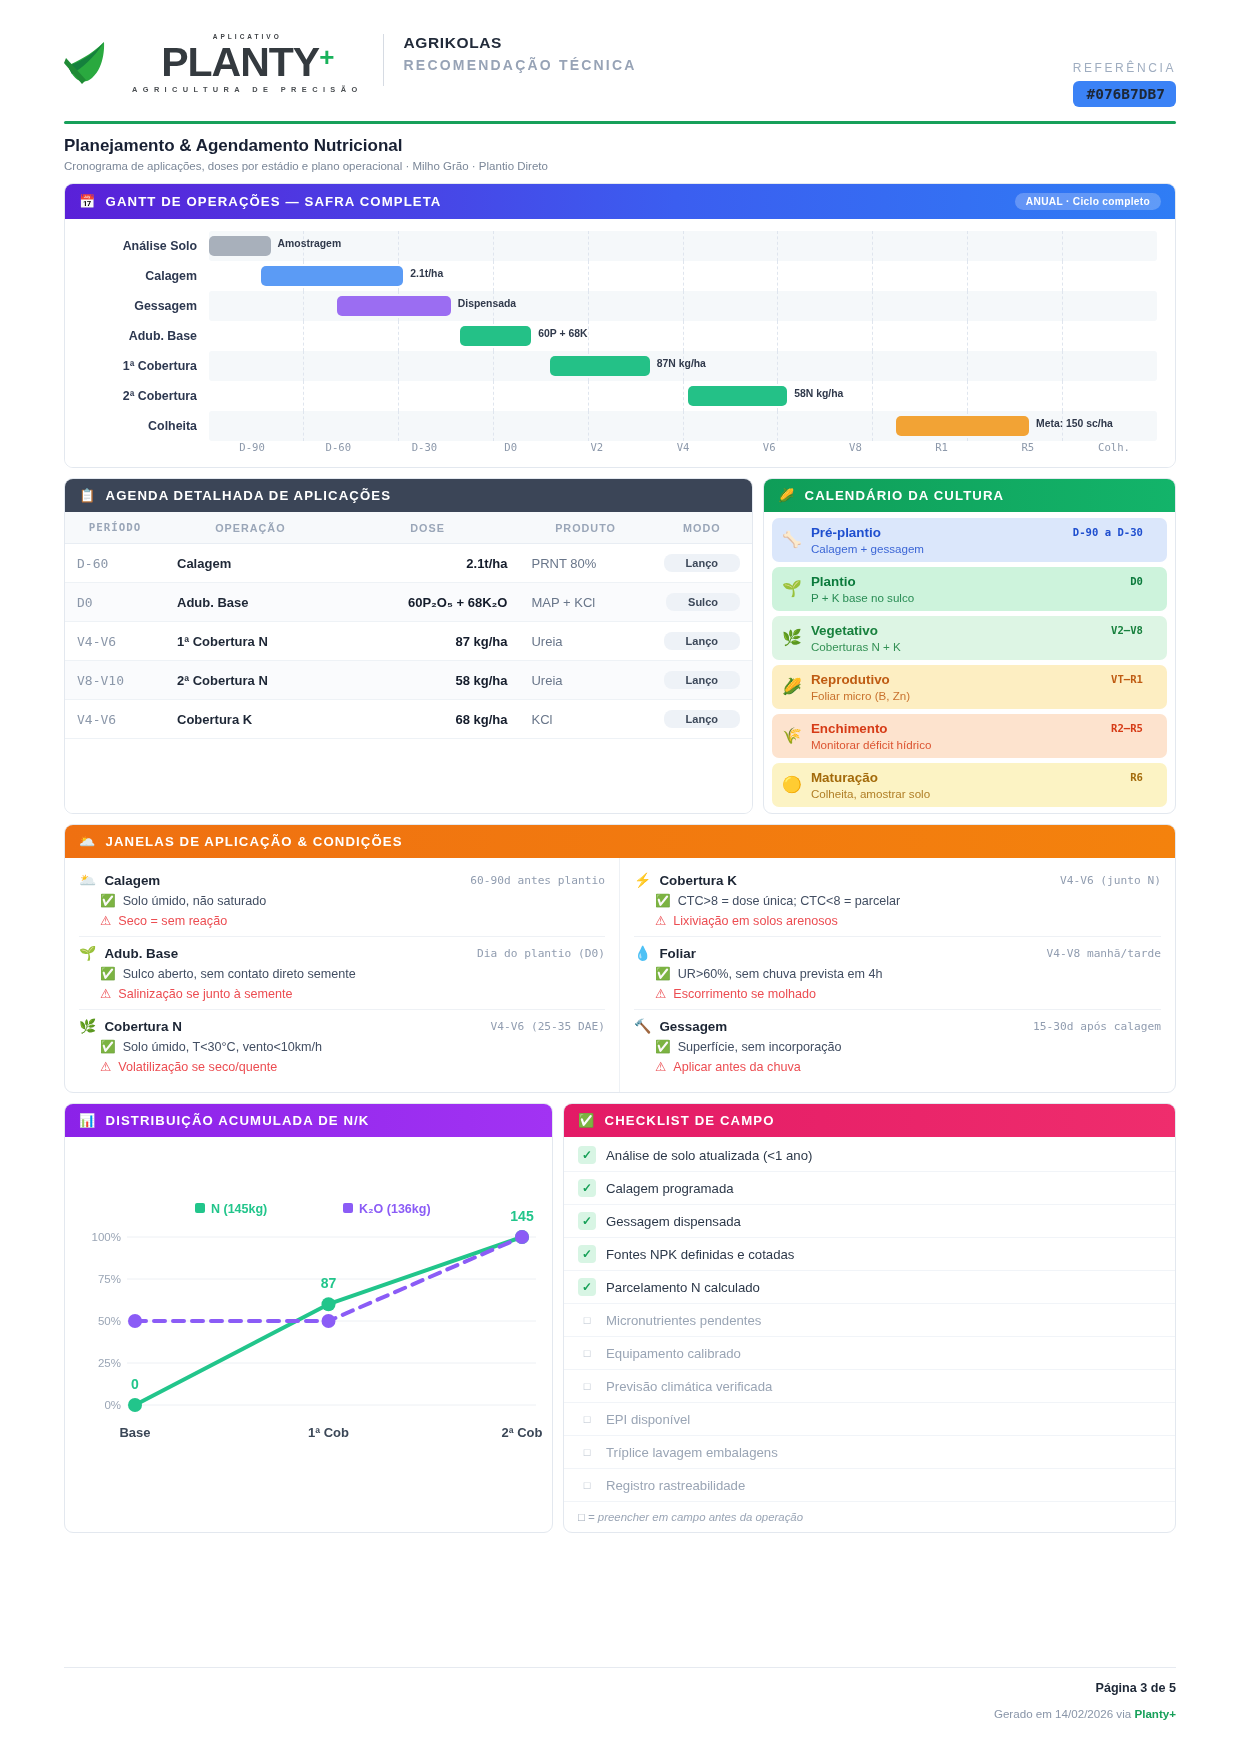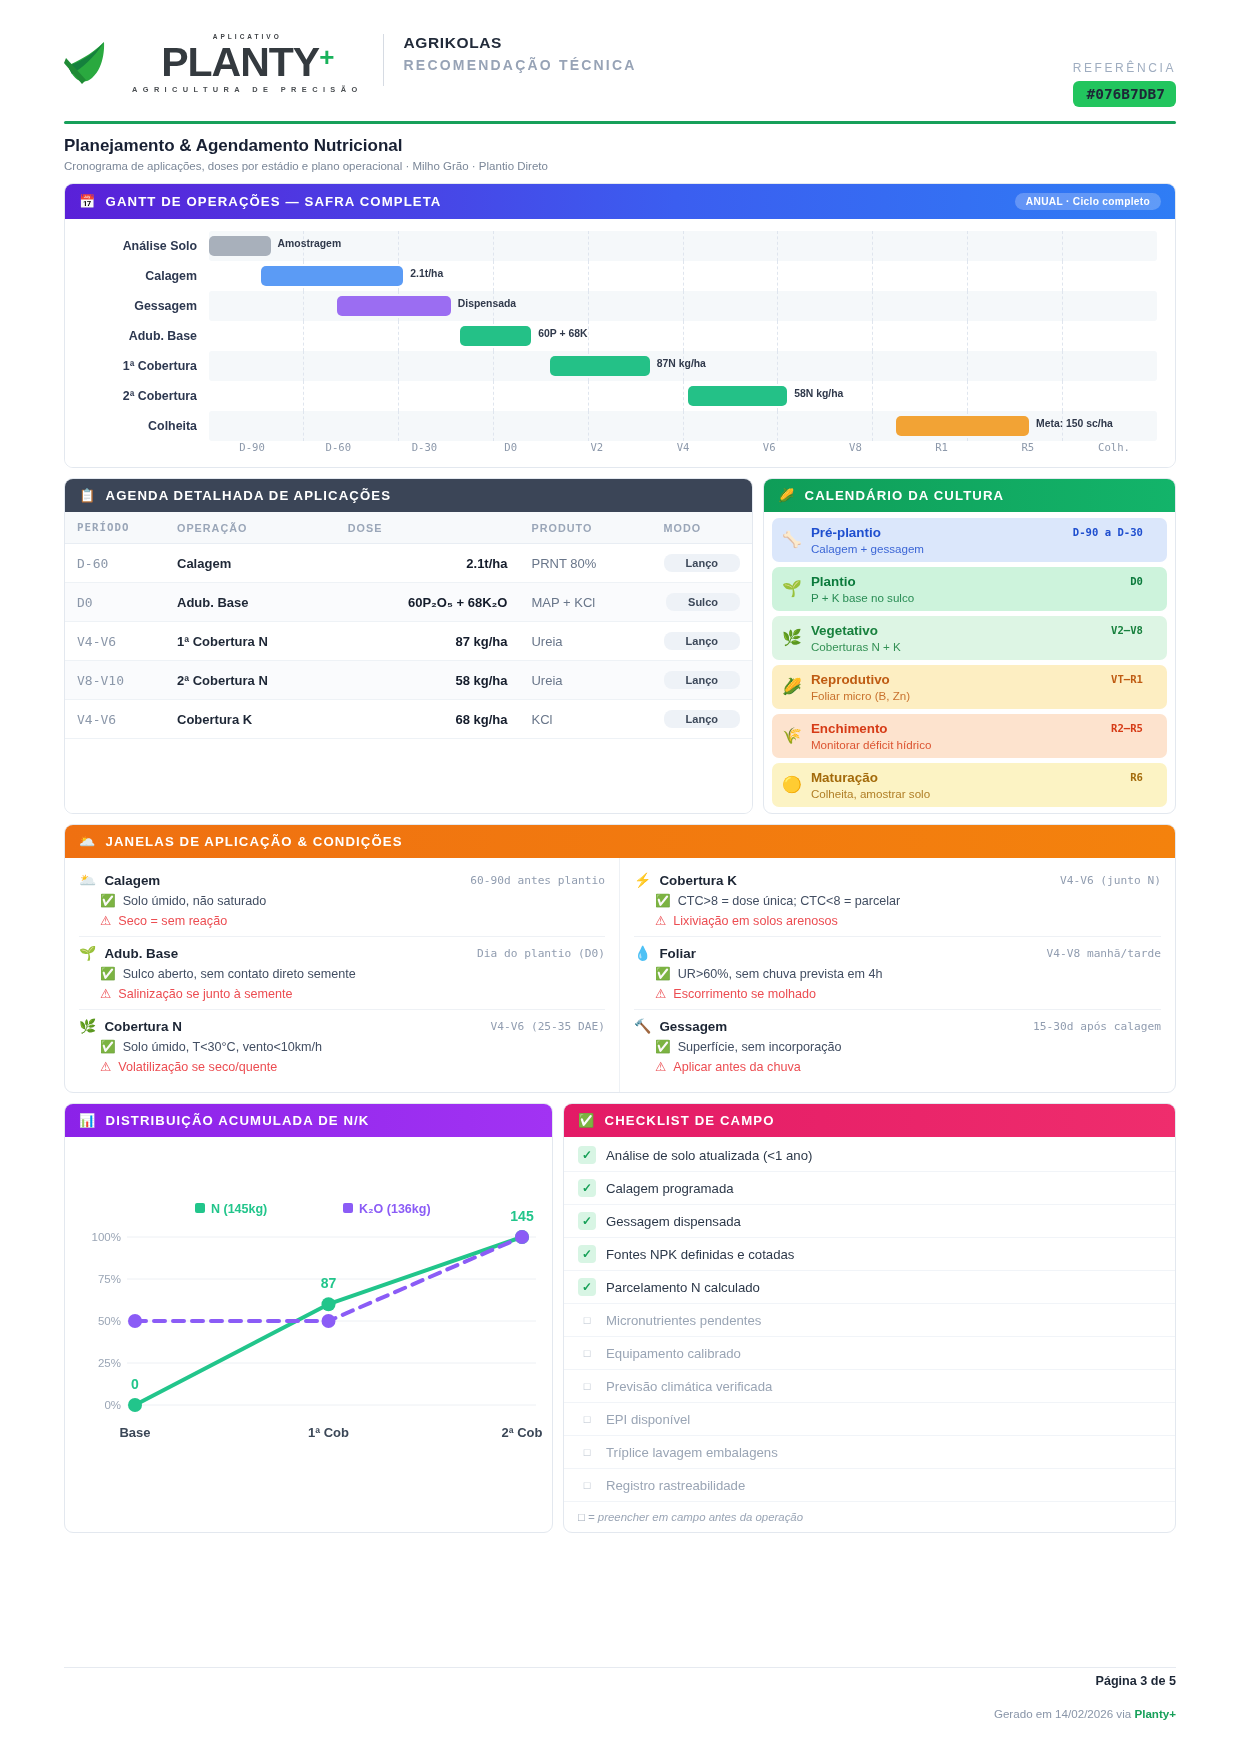--- a/index.html
+++ b/index.html
@@ -22,21 +22,21 @@
   .logo-main { font-size: 41px; font-weight: 800; letter-spacing: -1px; color: #343a3f;
                display: flex; align-items: flex-start; }
   .logo-main .plus { color: #19b25b; font-size: 26px; font-weight: 800; margin-top: 2px; }
   .logo-sub { font-size: 7.4px; letter-spacing: 5.4px; color: #4a4e52; font-weight: 700; margin-top: 3px; }
   .hdr-divider { width: 1px; height: 52px; background: #d6dbe3; }
   .hdr-titles { display: flex; flex-direction: column; gap: 5px; }
   .hdr-co { font-size: 15.5px; font-weight: 800; letter-spacing: .6px; color: #222b3a; }
   .hdr-doc { font-size: 14px; font-weight: 600; letter-spacing: 2.2px; color: #97a3b6; }
   .hdr-right { text-align: right; }
   .ref-label { font-size: 12px; letter-spacing: 2.6px; color: #9fadc0; font-weight: 500; margin-top: 27px; }
-  .ref-chip { margin-top: 6px; background: #22c55e; border-radius: 6px; padding: 5px 11px;
+  .ref-chip { margin-top: 6px; background: #3b82f6; border-radius: 6px; padding: 5px 11px;
               font-family: "DejaVu Sans Mono", monospace; font-size: 14.5px; font-weight: 700; color: #1d2736; }
 
   .hdr-rule { height: 3px; background: #17a05a; border-radius: 2px; }
 
   
   .ptitle { font-size: 17px; font-weight: 800; color: #182033; margin-top: 12px; }
   .psub { font-size: 11.5px; color: #7b8798; margin-top: 4px; }
 
   
   .card { border: 1px solid #e3e8ef; border-radius: 9px; overflow: hidden; background: #fff; }
@@ -69,21 +69,21 @@
 
   
   .mid { display: flex; gap: 10px; margin-top: 10px; }
   .agenda-card { width: 689px; flex: none; display: flex; flex-direction: column; }
   .agenda-head { background: #3b4557; }
   .cal-card { flex: 1; }
   .cal-head { background: linear-gradient(90deg,#0f9d58 0%,#13b46a 100%); }
 
   table.agenda { width: 100%; border-collapse: collapse; }
   table.agenda th { background: #f7f9fb; color: #9aa6b8; font-size: 10.8px; font-weight: 600;
-                    letter-spacing: 1px; text-align: left; padding: 9px 12px; border-bottom: 1px solid #e8edf3; }
+                    letter-spacing: 1px; text-align: center; padding: 9px 12px; border-bottom: 1px solid #e8edf3; }
   table.agenda td { padding: 10px 12px; border-bottom: 1px solid #eef2f6; font-size: 13px; }
   table.agenda tbody tr:nth-child(even) { background: #fafbfd; }
   .c-per { font-family: "DejaVu Sans Mono", monospace; font-size: 11.6px; color: #8c98aa; width: 100px; }
   .c-op { font-weight: 800; color: #1e2736; font-size: 13.6px; }
   .c-dose { text-align: right; font-weight: 800; color: #141c2b; font-size: 13.6px; white-space: nowrap; }
   .c-prod { color: #69768a; font-size: 13px; padding-left: 14px; }
   .c-modo { text-align: right; width: 92px; }
   .modo-chip { display: inline-block; background: #eef2f7; border-radius: 8px; padding: 3px 22px;
                font-size: 11px; font-weight: 700; color: #3c4859; }
   .agenda-fill { flex: 1; background: #fff; }
@@ -130,21 +130,21 @@
   .chk-row.todo { color: #9aa5b5; }
   .chk-mark { width: 18px; height: 18px; border-radius: 4px; flex: none;
               display: flex; align-items: center; justify-content: center; font-size: 12px; font-weight: 700; }
   .chk-row.done .chk-mark { background: #d8f5e4; color: #17a058; }
   .chk-row.todo .chk-mark { color: #b9c2ce; font-size: 11px; }
   .chk-note { padding: 9px 14px; font-size: 11.4px; font-style: italic; color: #9aa5b5; }
 
   
   .foot { position: absolute; right: 64px; bottom: 34px; text-align: right; }
   .foot-page { font-size: 12.6px; font-weight: 800; color: #1d2736; }
-  .foot-gen { font-size: 11.6px; color: #8995a8; margin-top: 19px; }
+  .foot-gen { font-size: 11.6px; color: #8995a8; margin-top: 12px; }
   .foot-gen b { color: #17a05a; }
   .foot-rule { position: absolute; left: 64px; right: 64px; bottom: 86px; height: 1px; background: #e6eaf0; }
 </style>
 </head>
 <body>
 
 <div class="page">
 
   <div class="hdr">
     <div class="hdr-left">

